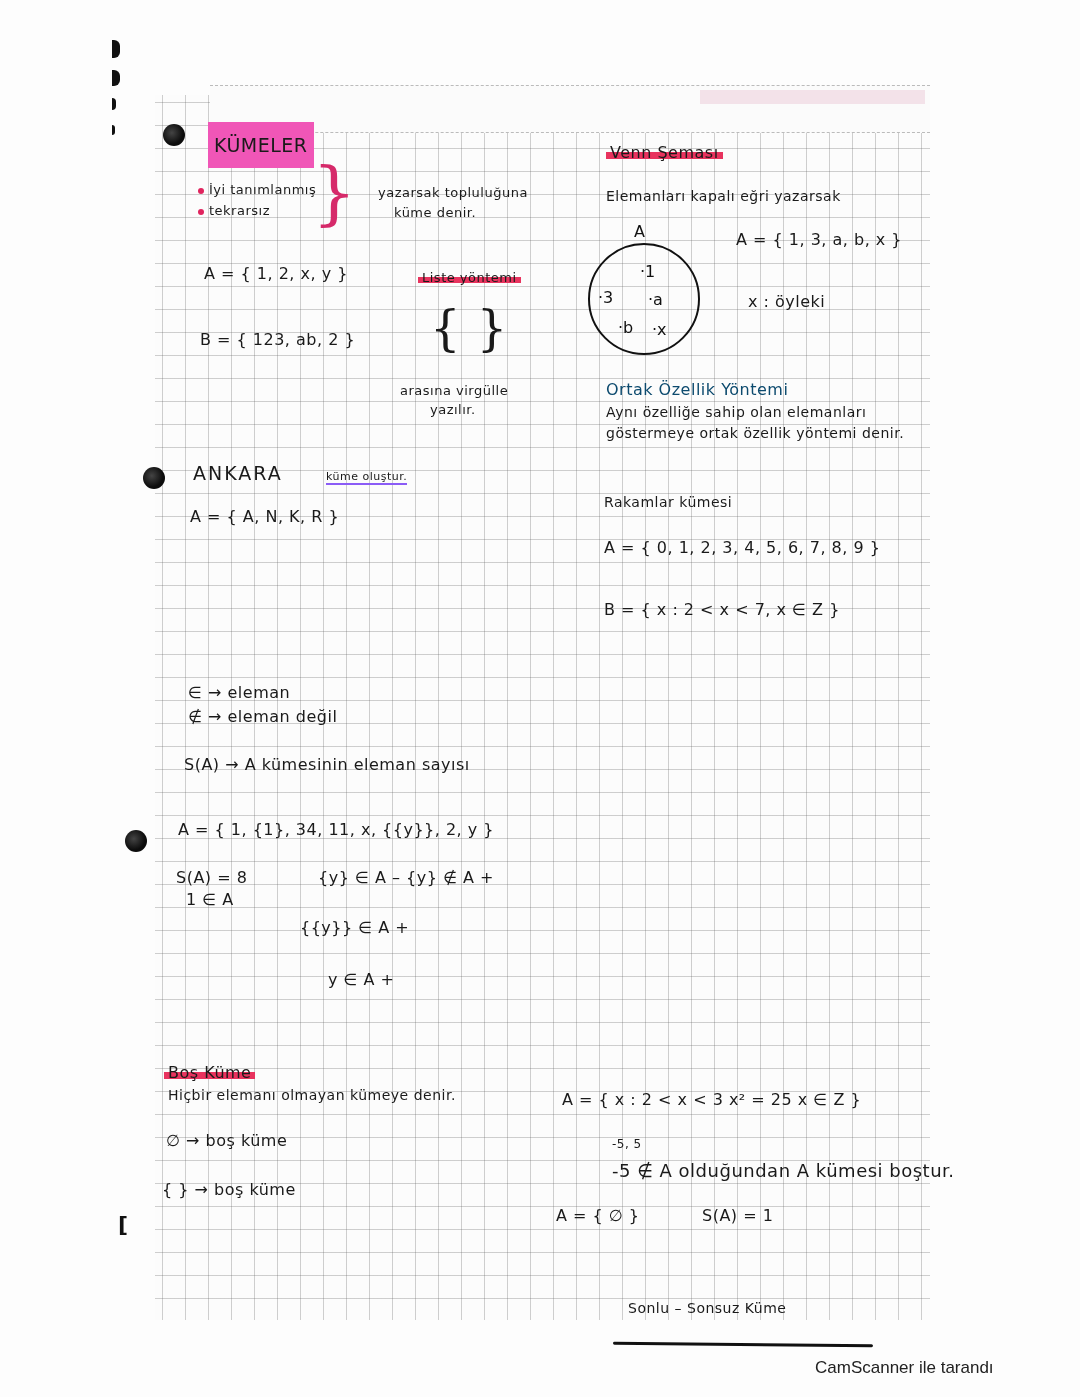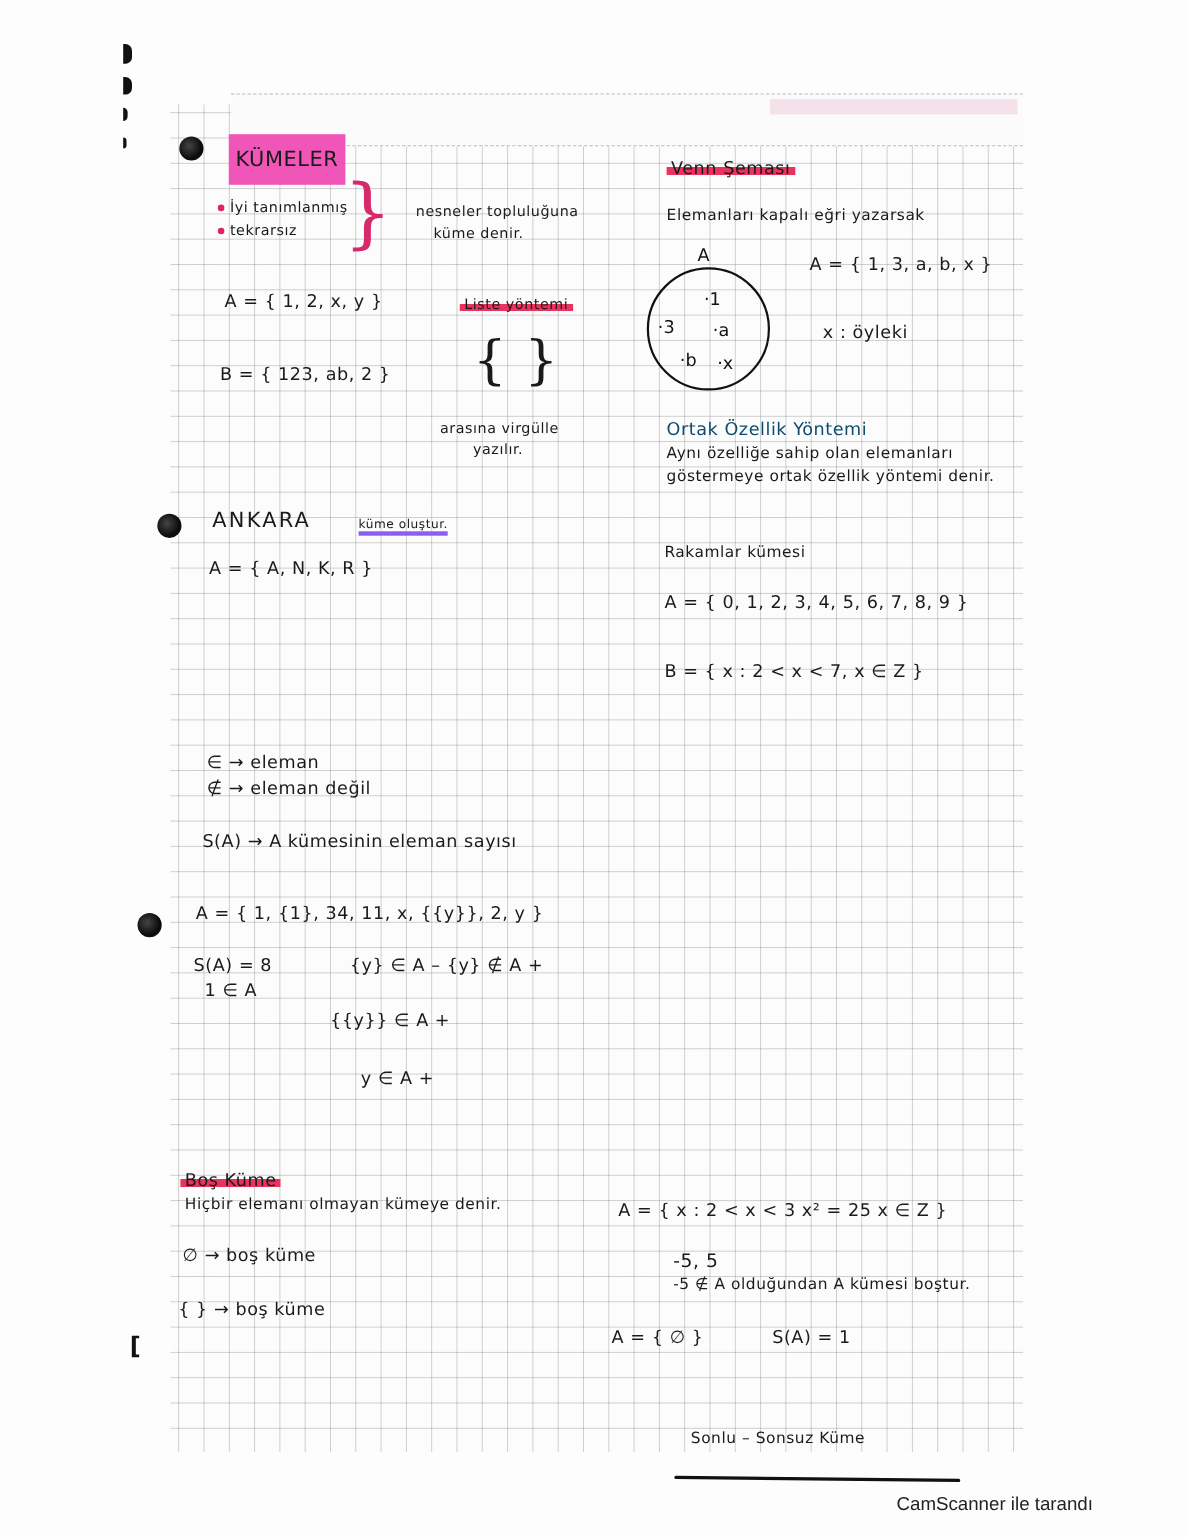--- a/index.html
+++ b/index.html
@@ -25,21 +25,21 @@
     }
     .header-smudge { position: absolute; left: 700px; top: 90px; width: 225px; height: 14px; background: rgba(230,180,200,0.35); }
     .punch-hole { position: absolute; width: 22px; height: 22px; border-radius: 50%; background: radial-gradient(circle at 40% 40%, #444, #0c0c0c 60%); }
     .hw { position: absolute; color: #1a1a1a; font-family: "DejaVu Sans", sans-serif; white-space: nowrap; letter-spacing: 0.5px; }
     .hw-lg { font-size: 19px; }
     .hw-md { font-size: 16px; }
     .hw-sm { font-size: 13px; }
     .hl-pink { background: #f056b7; padding: 12px 6px; }
     .hl-red { background: linear-gradient(to bottom, transparent 45%, #e8335e 45%, #e8335e 85%, transparent 85%); padding: 0 4px; }
     .red-title { color: #0c4a6e; }
-    .underline-red { border-bottom: 4px solid #8b5cf6; }
+    .underline-red { border-bottom: 2px solid #8b5cf6; }
     .brace-big { position: absolute; font-size: 78px; line-height: 1; color: #1a1a1a; font-family: "DejaVu Serif", serif; }
     .brace-big .pink { color: #d62a6a; }
     .bullet-dot { display: inline-block; width: 6px; height: 6px; border-radius: 50%; background: #e0245e; margin-right: 5px; vertical-align: middle; }
     .venn { position: absolute; left: 588px; top: 243px; width: 108px; height: 108px; border: 2px solid #111; border-radius: 50%; }
     .venn-label { position: absolute; font-size: 16px; color: #111; }
     .footer-line { position: absolute; left: 613px; top: 1343px; width: 260px; height: 3px; background: #111; border-radius: 2px; transform: rotate(0.6deg); }
     .scanner-label { position: absolute; left: 815px; top: 1358px; font-family: "Liberation Sans", sans-serif; font-size: 17px; color: #222; }
     .bracket-mark { position: absolute; left: 118px; top: 1212px; font-size: 22px; font-weight: bold; color: #111; }
   </style>
 </head>
@@ -64,21 +64,21 @@
 <div class="hw hw-lg" style="left:208px;top:134px;">
   <span class="hl-pink">KÜMELER</span>
 </div>
 <div class="hw hw-sm" style="left:198px;top:182px;">
   <span class="bullet-dot"></span><span>İyi tanımlanmış</span>
 </div>
 <div class="hw hw-sm" style="left:198px;top:203px;">
   <span class="bullet-dot"></span><span>tekrarsız</span>
 </div>
 <div class="brace-big" style="left:312px;top:158px;font-size:70px;"><span class="pink">}</span></div>
-<div class="hw hw-sm" style="left:378px;top:185px;">nesneler topluluğuna</div>
+<div class="hw hw-sm" style="left:378px;top:185px;">yazarsak topluluğuna</div>
 <div class="hw hw-sm" style="left:394px;top:205px;">küme denir.</div>
 
 <div class="hw hw-md" style="left:204px;top:264px;">A = { 1, 2, x, y }</div>
 <div class="hw hw-md" style="left:200px;top:330px;">B = { 123, ab, 2 }</div>
 
 <div class="hw hw-sm" style="left:418px;top:270px;">
   <span class="hl-red">Liste yöntemi</span>
 </div>
 <div class="hw" style="left:430px;top:300px;font-size:48px;font-family:'DejaVu Serif',serif;">{      }</div>
 <div class="hw hw-sm" style="left:400px;top:383px;">arasına virgülle</div>
@@ -134,21 +134,21 @@
 
 <div class="hw hw-md red-title" style="left:606px;top:380px;">Ortak Özellik Yöntemi</div>
 <div class="hw hw-sm" style="left:606px;top:404px;font-size:14px;">Aynı özelliğe sahip olan elemanları</div>
 <div class="hw hw-sm" style="left:606px;top:425px;font-size:14px;">göstermeye ortak özellik yöntemi denir.</div>
 
 <div class="hw hw-sm" style="left:604px;top:494px;font-size:14px;">Rakamlar kümesi</div>
 <div class="hw hw-md" style="left:604px;top:538px;">A = { 0, 1, 2, 3, 4, 5, 6, 7, 8, 9 }</div>
 <div class="hw hw-md" style="left:604px;top:600px;">B = { x : 2 &lt; x &lt; 7, x ∈ Z }</div>
 
 <div class="hw hw-md" style="left:562px;top:1090px;">A = { x : 2 &lt; x &lt; 3   x² = 25   x ∈ Z }</div>
-<div class="hw hw-sm" style="left:612px;top:1137px;font-size:17px;">-5, 5</div>
-<div class="hw hw-sm" style="left:612px;top:1160px;font-size:14px;">-5 ∉ A olduğundan A kümesi boştur.</div>
+<div class="hw hw-sm" style="left:612px;top:1137px;font-size:12px;">-5, 5</div>
+<div class="hw hw-sm" style="left:612px;top:1160px;font-size:18px;">-5 ∉ A olduğundan A kümesi boştur.</div>
 <div class="hw hw-md" style="left:556px;top:1206px;">A = { ∅ }</div>
 <div class="hw hw-md" style="left:702px;top:1206px;">S(A) = 1</div>
 
 <div class="hw hw-sm" style="left:628px;top:1300px;font-size:14px;">Sonlu – Sonsuz Küme</div>
 <div class="footer-line"></div>
 
 <div class="scanner-label">CamScanner ile tarandı</div>
 
 </body></html>

